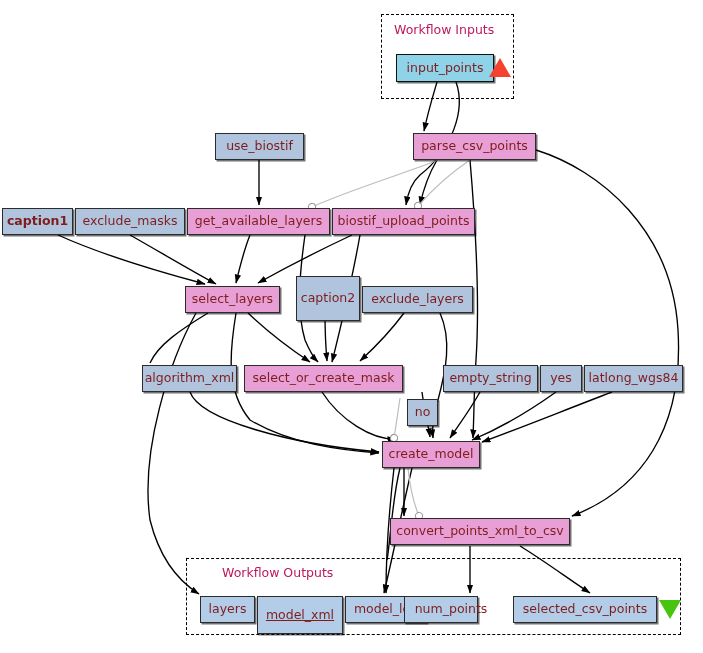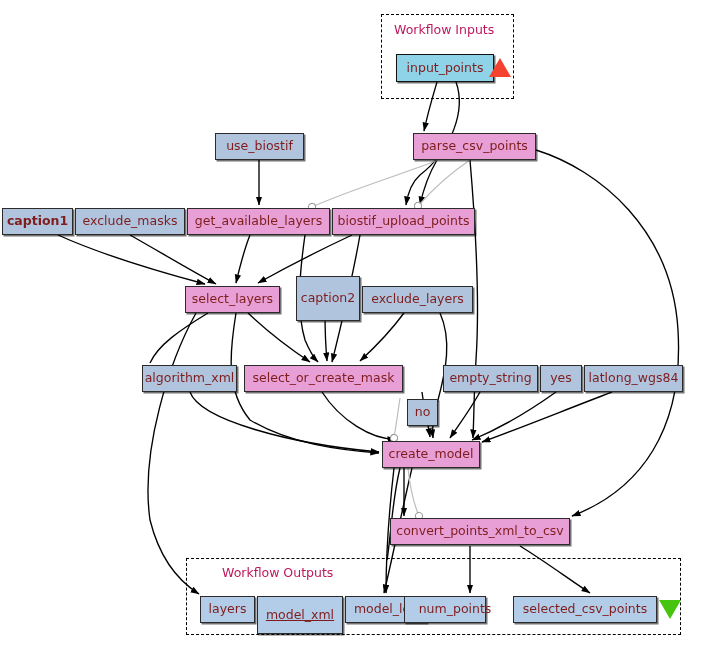--- a/index.html
+++ b/index.html
@@ -160,17 +160,17 @@
   <div class="node n-param" style="left:443px;top:365px;width:95px;height:27px;">empty_string</div>
   <div class="node n-param" style="left:540px;top:365px;width:42px;height:27px;">yes</div>
   <div class="node n-param" style="left:584px;top:365px;width:99px;height:27px;">latlong_wgs84</div>
 
   <div class="node n-step" style="left:382px;top:441px;width:98px;height:27px;">create_model</div>
   <div class="node n-step" style="left:390px;top:518px;width:180px;height:27px;">convert_points_xml_to_csv</div>
 
   <div class="node n-output" style="left:200px;top:596px;width:55px;height:27px;">layers</div>
   <div class="node n-output" style="left:257px;top:596px;width:86px;height:38px;text-decoration:underline;">model_xml</div>
   <div class="node n-output" style="left:345px;top:596px;width:82px;height:27px;">model_log</div>
-  <div class="node n-output" style="left:404px;top:596px;width:82px;height:27px;padding-left:20px;">num_points</div>
+  <div class="node n-output" style="left:404px;top:596px;width:74px;height:27px;padding-left:20px;">num_points</div>
   <div class="node n-output" style="left:513px;top:596px;width:144px;height:27px;">selected_csv_points</div>
   <div class="tri-out" style="left:659px;top:600px;"></div>
 
 </div>
 
 </body></html>

